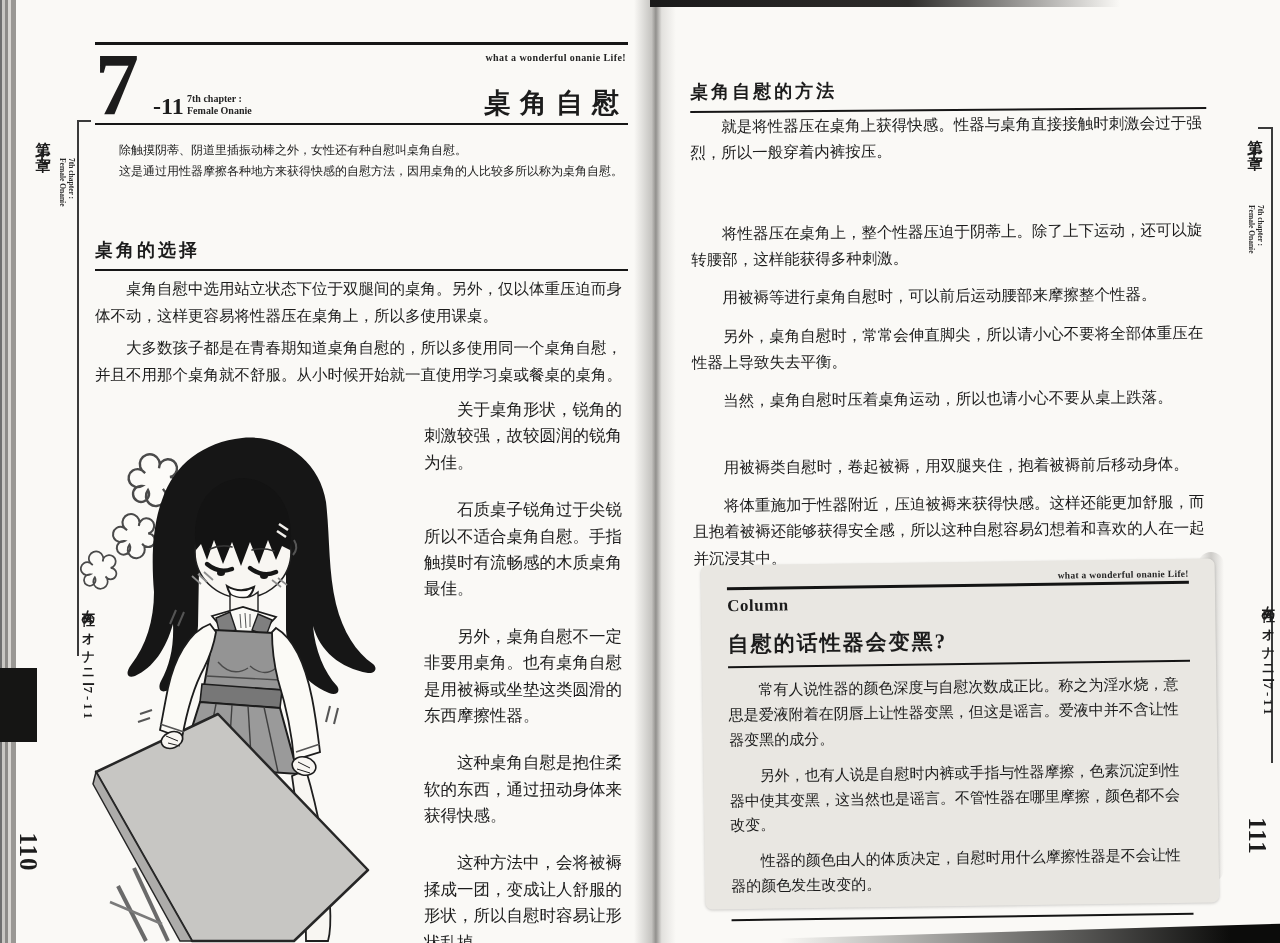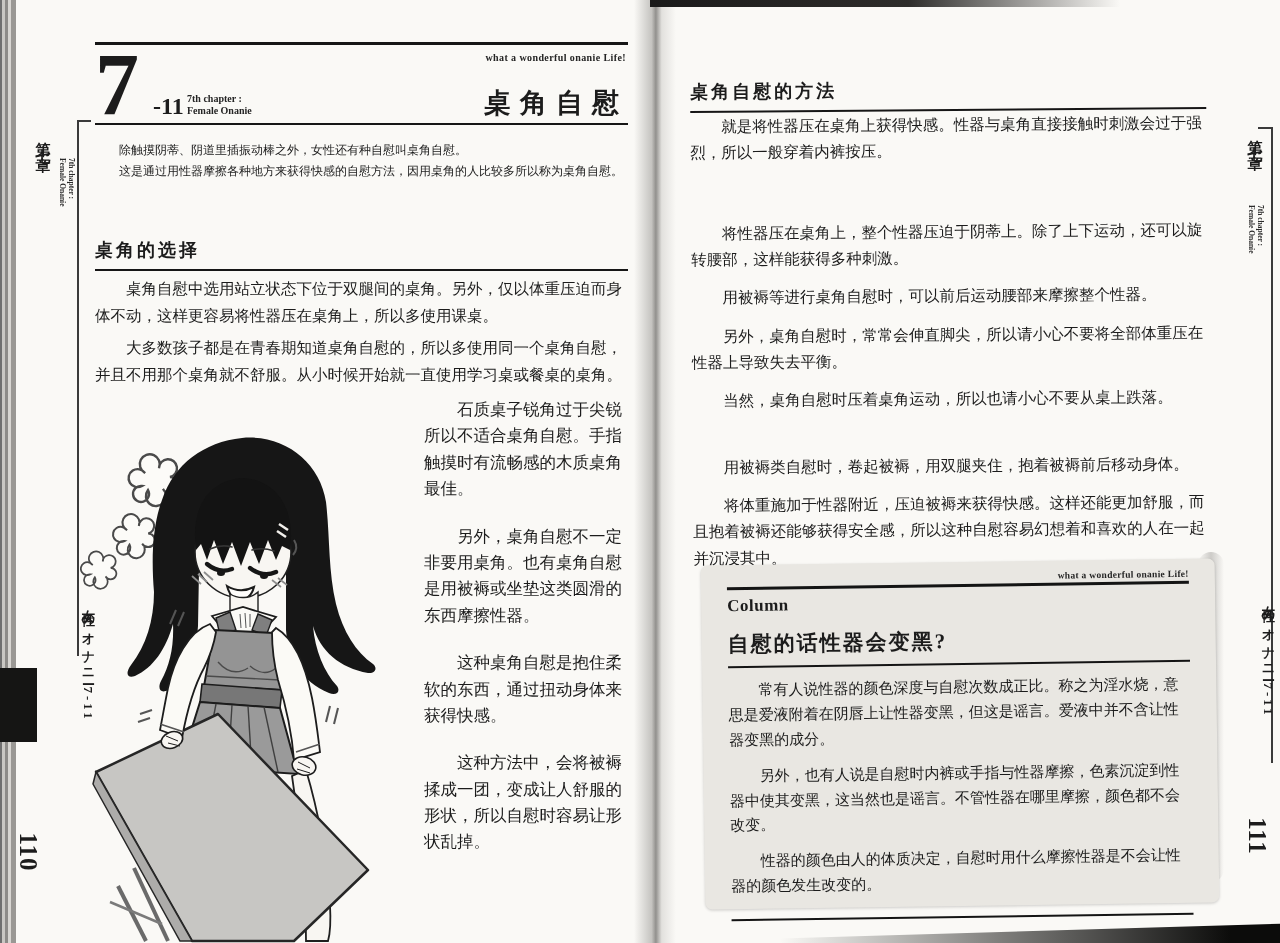--- a/index.html
+++ b/index.html
@@ -106,20 +106,21 @@
   <div class="abs lp-h2 h2-block">
     <span class="h2-label">桌角的选择</span>
   </div>
 
   <div class="abs lp-paras">
     <p class="cjk-p">桌角自慰中选用站立状态下位于双腿间的桌角。另外，仅以体重压迫而身体不动，这样更容易将性器压在桌角上，所以多使用课桌。</p>
     <p class="cjk-p">大多数孩子都是在青春期知道桌角自慰的，所以多使用同一个桌角自慰，并且不用那个桌角就不舒服。从小时候开始就一直使用学习桌或餐桌的桌角。</p>
   </div>
 
   <div class="abs lp-side">
+    <p class="cjk-p">关于桌角形状，锐角的刺激较强，故较圆润的锐角为佳。</p>
     <p class="cjk-p">石质桌子锐角过于尖锐所以不适合桌角自慰。手指触摸时有流畅感的木质桌角最佳。</p>
     <p class="cjk-p gap-lg">另外，桌角自慰不一定非要用桌角。也有桌角自慰是用被褥或坐垫这类圆滑的东西摩擦性器。</p>
     <p class="cjk-p">这种桌角自慰是抱住柔软的东西，通过扭动身体来获得快感。</p>
     <p class="cjk-p">这种方法中，会将被褥揉成一团，变成让人舒服的形状，所以自慰时容易让形状乱掉。</p>
   </div>
 
   <svg class="abs" style="left:80px;top:418px;" width="355" height="525" viewBox="0 0 355 525">
     <defs>
       <path id="puff" d="M-16,6 a9,9 0 1,1 3,-13 a10,10 0 1,1 14,-5 a9,9 0 1,1 11,9 a8,8 0 1,1 -7,12 a10,10 0 1,1 -15,1 a8,8 0 1,1 -6,-4 Z"></path>
     </defs>

